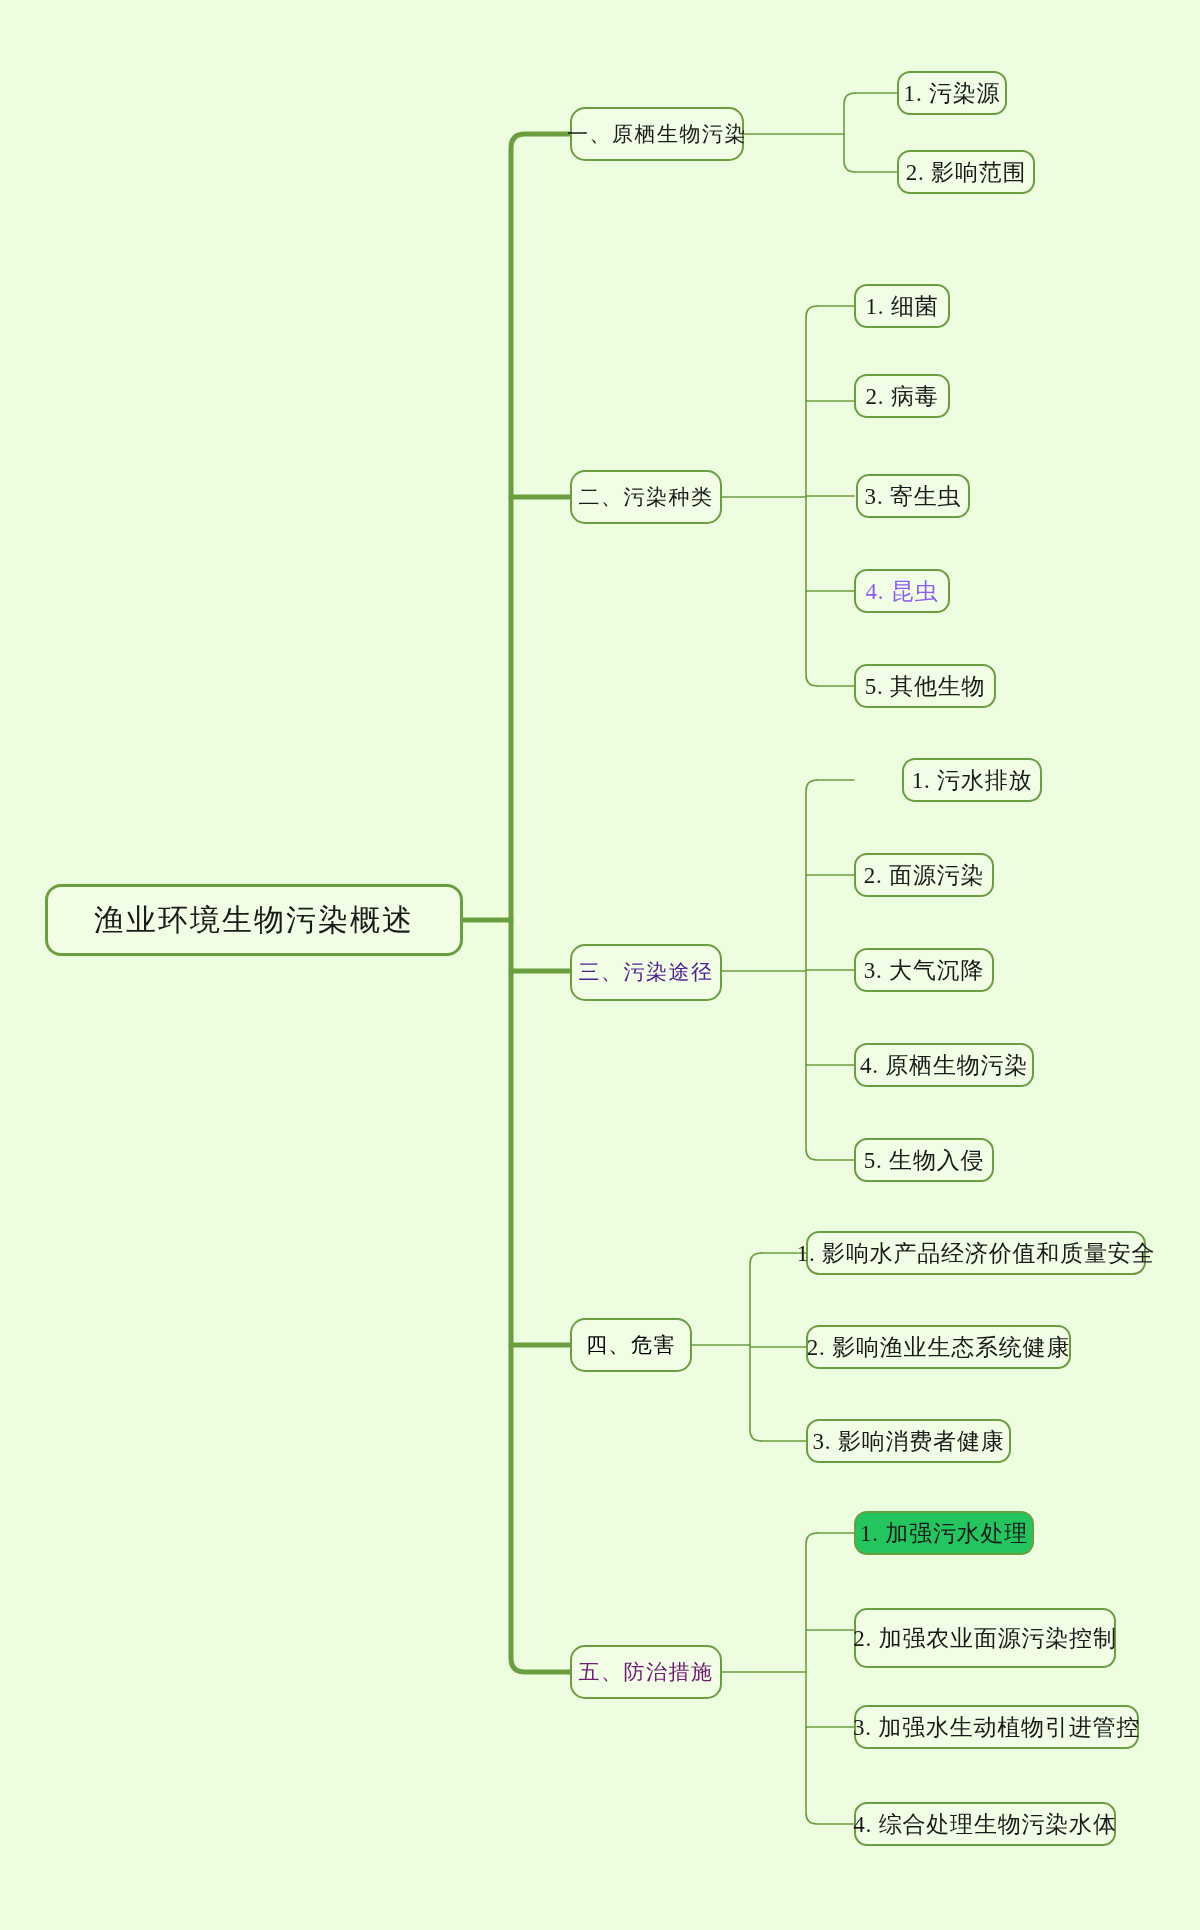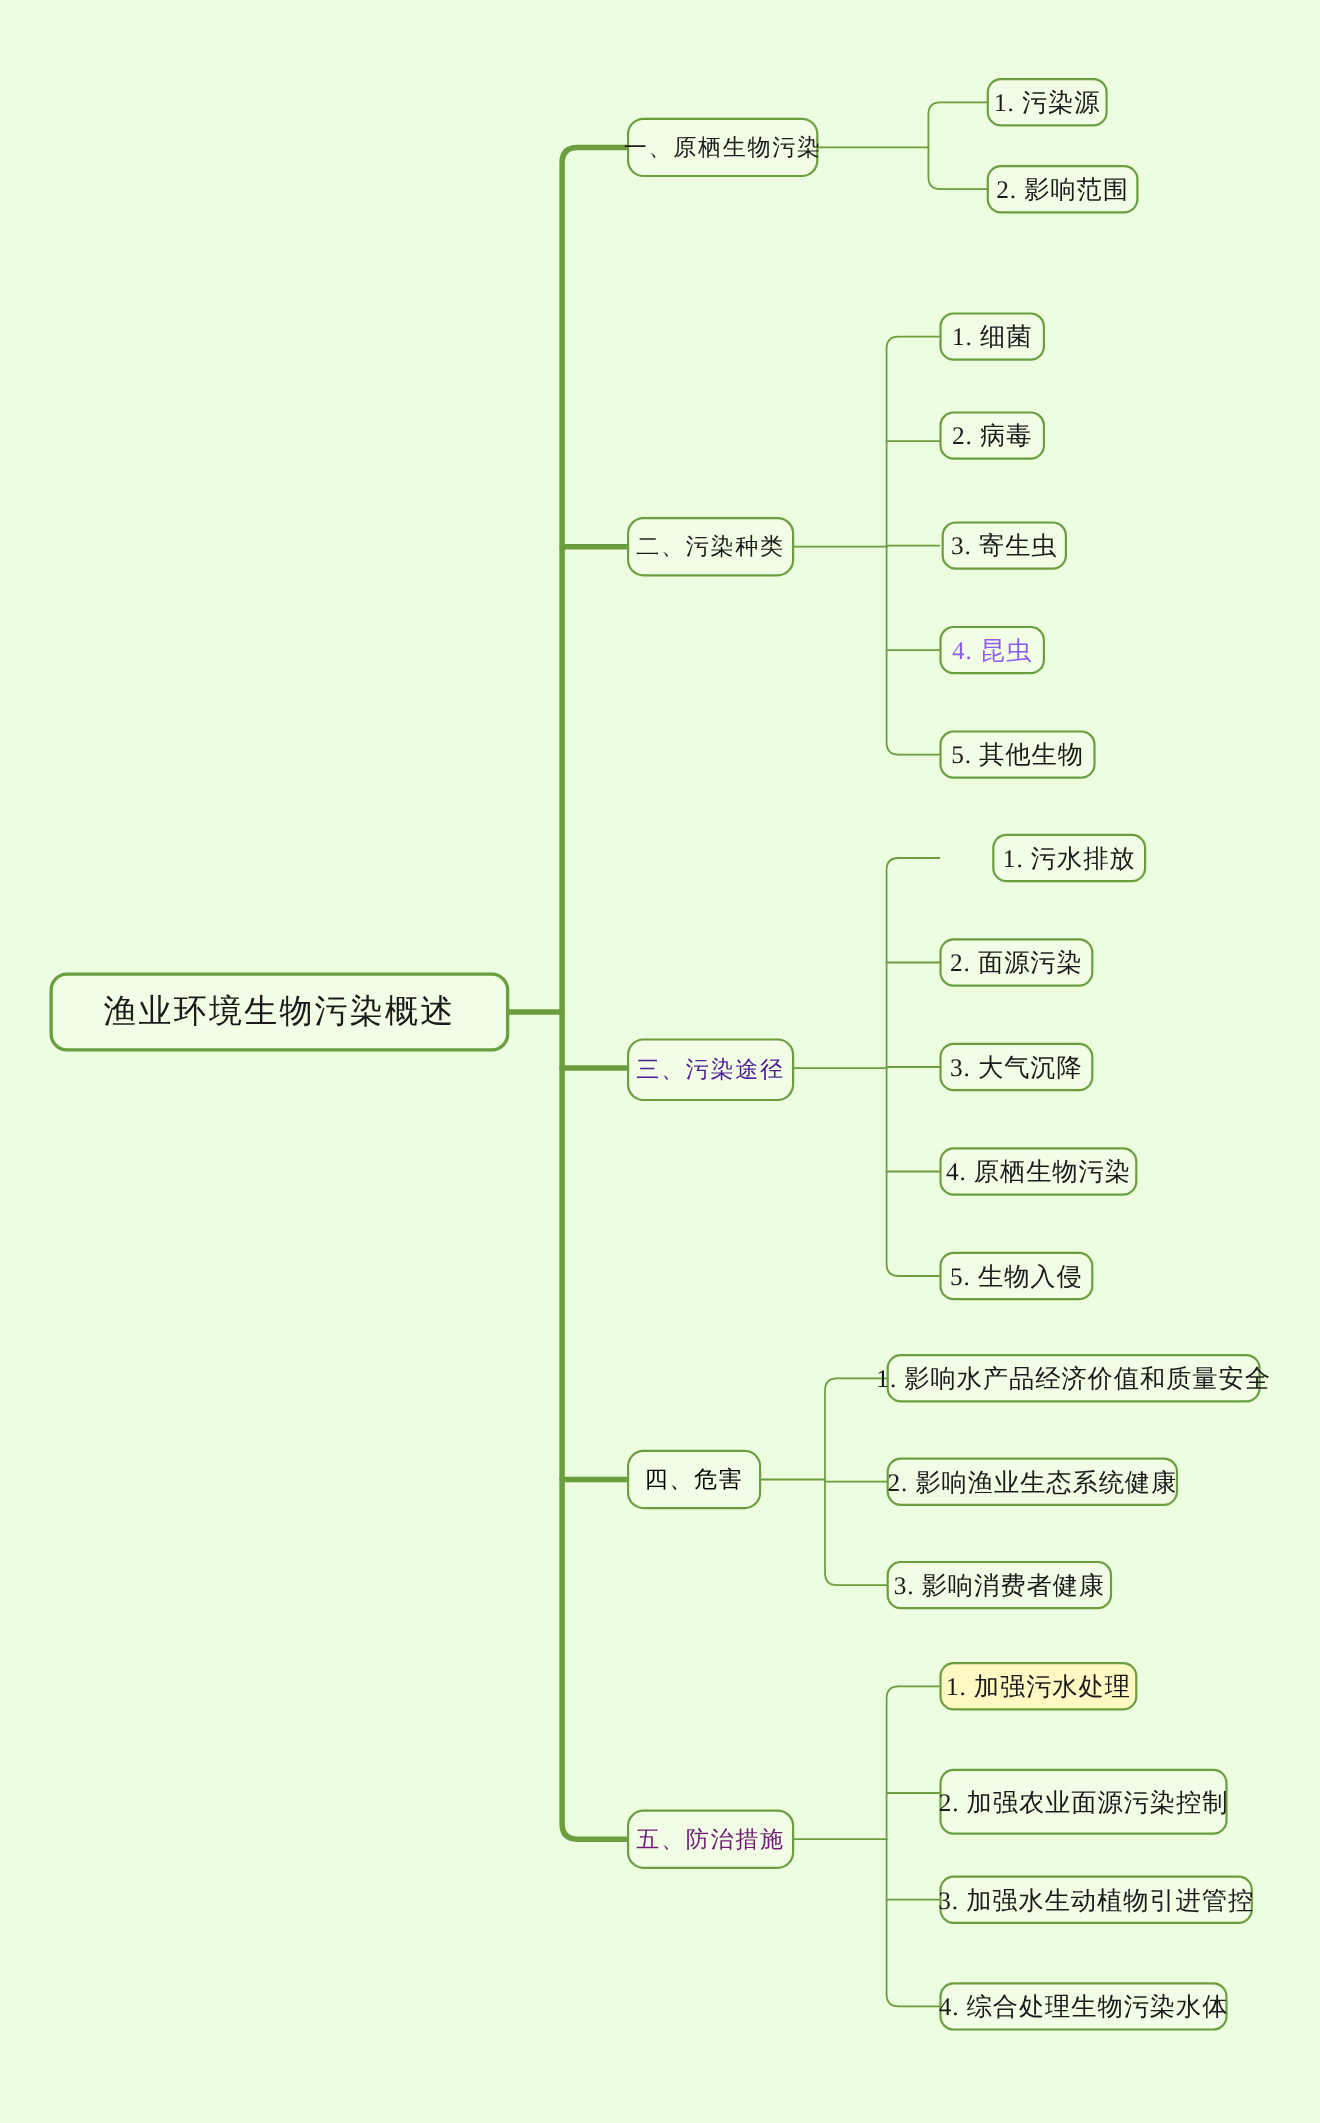--- a/index.html
+++ b/index.html
@@ -165,21 +165,21 @@
       </div>
       <div class="node leaf" style="left: 806px; top: 1325px; width: 265px; height: 44px; border-color: rgb(107, 158, 63); background: rgb(241, 254, 229); color: rgb(26, 26, 26);">
         <span class="node-label">2. 影响渔业生态系统健康</span>
       </div>
       <div class="node leaf" style="left: 806px; top: 1419px; width: 205px; height: 44px; border-color: rgb(107, 158, 63); background: rgb(241, 254, 229); color: rgb(26, 26, 26);">
         <span class="node-label">3. 影响消费者健康</span>
       </div>
       <div class="node branch" style="left: 570px; top: 1645px; width: 152px; height: 54px; border-color: rgb(107, 158, 63); background: rgb(241, 254, 229); color: #701a75;">
         <span class="node-label">五、防治措施</span>
       </div>
-      <div class="node leaf" style="left: 854px; top: 1511px; width: 180px; height: 44px; border-color: rgb(107, 158, 63); background: #fef9c3; color: rgb(26, 26, 26);">
+      <div class="node leaf" style="left: 854px; top: 1511px; width: 180px; height: 44px; border-color: rgb(107, 158, 63); background: #22c55e; color: rgb(26, 26, 26);">
         <span class="node-label">1. 加强污水处理</span>
       </div>
       <div class="node leaf" style="left: 854px; top: 1608px; width: 262px; height: 60px; border-color: rgb(107, 158, 63); background: rgb(241, 254, 229); color: rgb(26, 26, 26);">
         <span class="node-label">2. 加强农业面源污染控制</span>
       </div>
       <div class="node leaf" style="left: 854px; top: 1705px; width: 285px; height: 44px; border-color: rgb(107, 158, 63); background: rgb(241, 254, 229); color: rgb(26, 26, 26);">
         <span class="node-label">3. 加强水生动植物引进管控</span>
       </div>
       <div class="node leaf" style="left: 854px; top: 1802px; width: 262px; height: 44px; border-color: rgb(107, 158, 63); background: rgb(241, 254, 229); color: rgb(26, 26, 26);">
         <span class="node-label">4. 综合处理生物污染水体</span>

